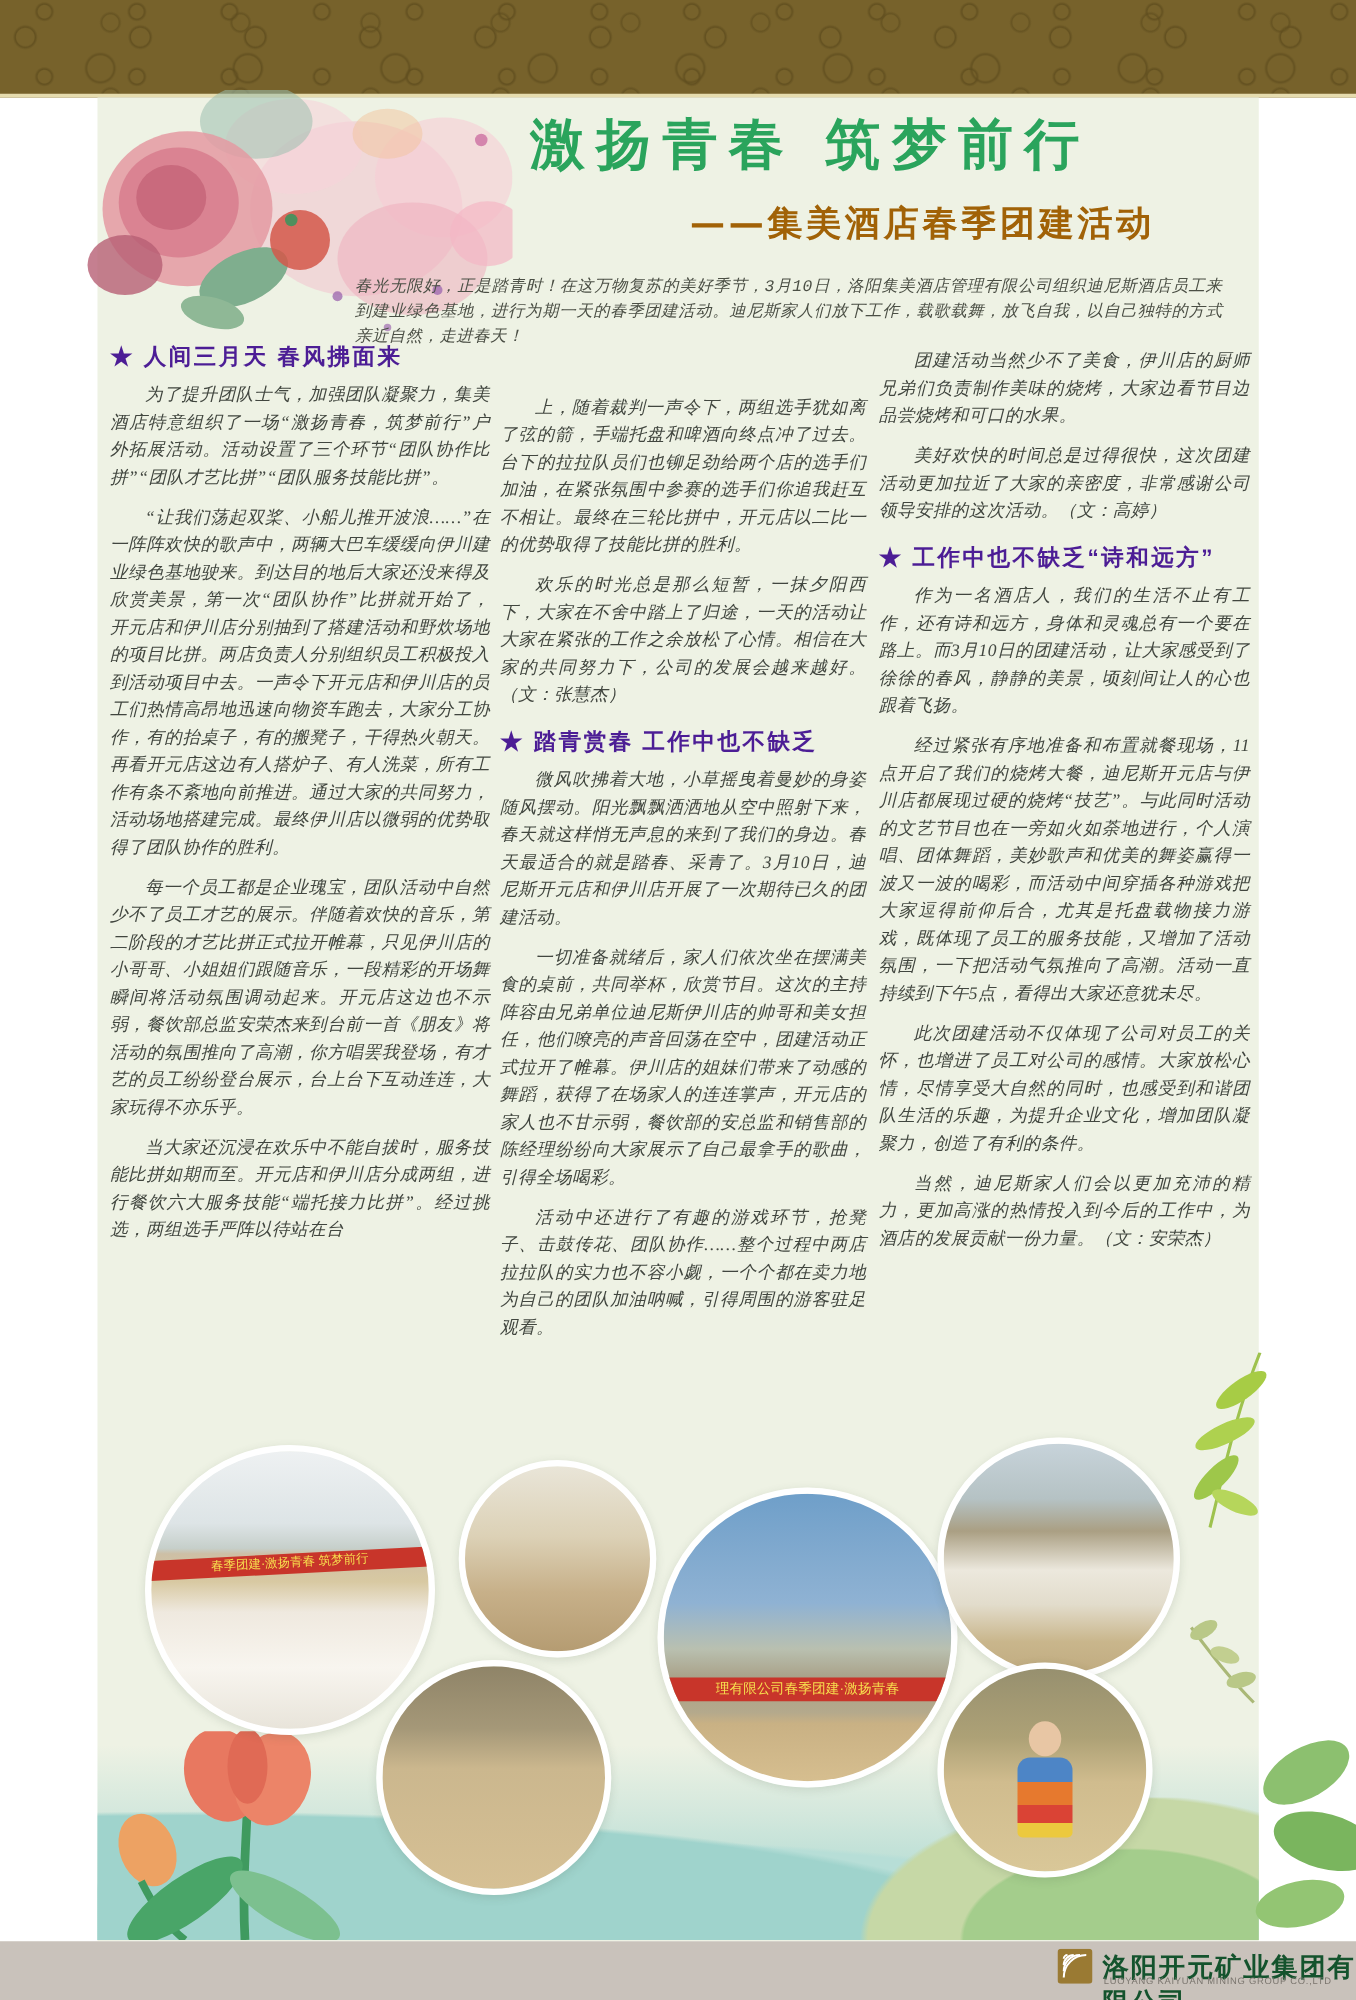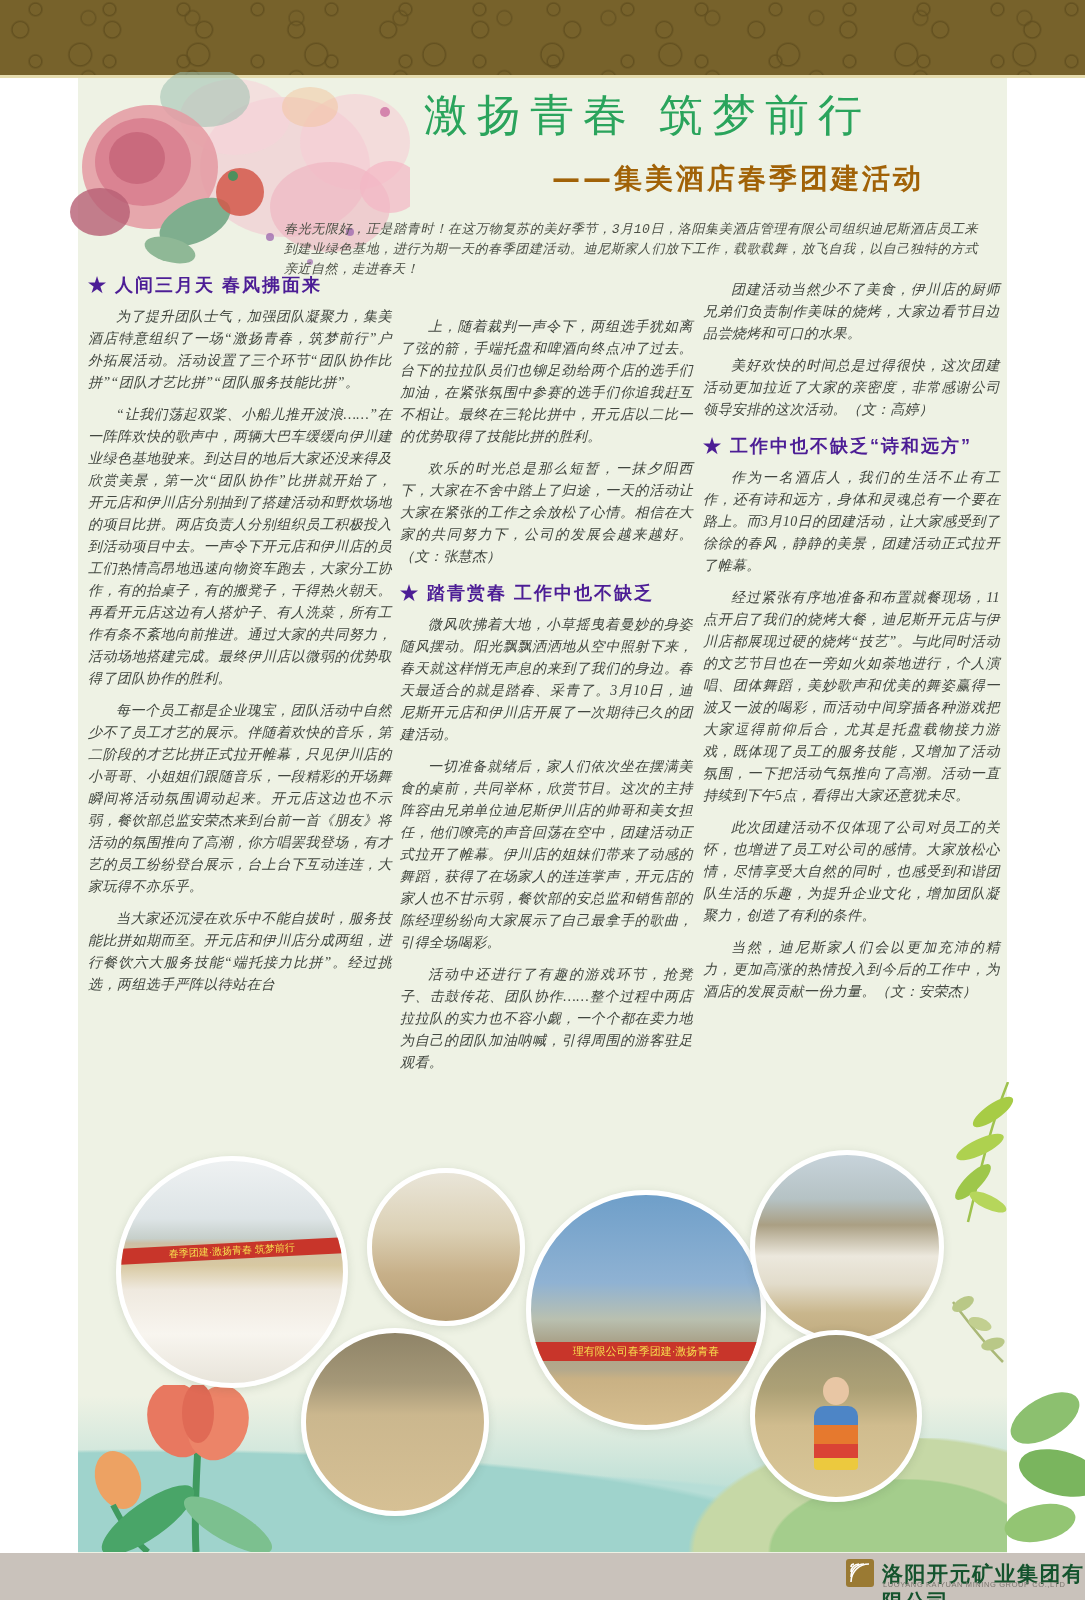--- a/index.html
+++ b/index.html
@@ -11,21 +11,21 @@
     background-image:
       radial-gradient(circle at 22% 45%, rgba(0,0,0,0) 7px, rgba(95,77,30,.85) 8px, rgba(0,0,0,0) 10px),
       radial-gradient(circle at 68% 70%, rgba(0,0,0,0) 10px, rgba(95,77,30,.85) 11px, rgba(0,0,0,0) 13px),
       radial-gradient(circle at 48% 18%, rgba(0,0,0,0) 5px, rgba(95,77,30,.85) 6px, rgba(0,0,0,0) 8px),
       radial-gradient(circle at 85% 30%, rgba(0,0,0,0) 6px, rgba(98,80,32,.8) 7px, rgba(0,0,0,0) 9px);
     background-size:92px 66px,118px 78px,74px 52px,104px 60px;
     border-bottom:3px solid #e6dcae;}
   
   .page-bg{position:absolute;left:78px;top:78px;width:929px;height:1475px;background:#eef2e4;}
   .page-title{position:absolute;left:424px;top:86px;width:580px;
-    font-size:44px;font-weight:normal;color:#2aa45c;letter-spacing:9px;
+    font-size:44px;font-weight:bold;color:#2aa45c;letter-spacing:9px;
     font-family:"DejaVu Sans",sans-serif;}
   .page-subtitle{position:absolute;left:552px;top:160px;width:440px;
     font-size:28px;font-weight:bold;color:#a16207;letter-spacing:3px;
     font-family:"DejaVu Sans",sans-serif;}
   .intro{position:absolute;left:284px;top:220px;width:694px;
     font-family:Liberation Mono, monospace;font-style:italic;
     font-size:13px;line-height:20px;color:#4b4f45;text-align:justify;letter-spacing:.5px;}
   
   .col{position:absolute;font-family:"Liberation Serif",serif;font-style:italic;
     font-size:14px;line-height:22px;color:#41463f;text-align:justify;letter-spacing:.4px;}
@@ -126,21 +126,21 @@
     <div class="sec-h">★ 踏青赏春 工作中也不缺乏</div>
     <p>微风吹拂着大地，小草摇曳着曼妙的身姿随风摆动。阳光飘飘洒洒地从空中照射下来，春天就这样悄无声息的来到了我们的身边。春天最适合的就是踏春、采青了。3月10日，迪尼斯开元店和伊川店开展了一次期待已久的团建活动。</p>
     <p>一切准备就绪后，家人们依次坐在摆满美食的桌前，共同举杯，欣赏节目。这次的主持阵容由兄弟单位迪尼斯伊川店的帅哥和美女担任，他们嘹亮的声音回荡在空中，团建活动正式拉开了帷幕。伊川店的姐妹们带来了动感的舞蹈，获得了在场家人的连连掌声，开元店的家人也不甘示弱，餐饮部的安总监和销售部的陈经理纷纷向大家展示了自己最拿手的歌曲，引得全场喝彩。</p>
     <p>活动中还进行了有趣的游戏环节，抢凳子、击鼓传花、团队协作……整个过程中两店拉拉队的实力也不容小觑，一个个都在卖力地为自己的团队加油呐喊，引得周围的游客驻足观看。</p>
   </div>
 
   <div class="col col-3">
     <p>团建活动当然少不了美食，伊川店的厨师兄弟们负责制作美味的烧烤，大家边看节目边品尝烧烤和可口的水果。</p>
     <p>美好欢快的时间总是过得很快，这次团建活动更加拉近了大家的亲密度，非常感谢公司领导安排的这次活动。（文：高婷）</p>
     <div class="sec-h">★ 工作中也不缺乏“诗和远方”</div>
-    <p>作为一名酒店人，我们的生活不止有工作，还有诗和远方，身体和灵魂总有一个要在路上。而3月10日的团建活动，让大家感受到了徐徐的春风，静静的美景，团建活动正式拉开了帷幕。</p>
+    <p>作为一名酒店人，我们的生活不止有工作，还有诗和远方，身体和灵魂总有一个要在路上。而3月10日的团建活动，让大家感受到了徐徐的春风，静静的美景，顷刻间让人的心也跟着飞扬。</p>
     <p>经过紧张有序地准备和布置就餐现场，11点开启了我们的烧烤大餐，迪尼斯开元店与伊川店都展现过硬的烧烤“技艺”。与此同时活动的文艺节目也在一旁如火如荼地进行，个人演唱、团体舞蹈，美妙歌声和优美的舞姿赢得一波又一波的喝彩，而活动中间穿插各种游戏把大家逗得前仰后合，尤其是托盘载物接力游戏，既体现了员工的服务技能，又增加了活动氛围，一下把活动气氛推向了高潮。活动一直持续到下午5点，看得出大家还意犹未尽。</p>
     <p>此次团建活动不仅体现了公司对员工的关怀，也增进了员工对公司的感情。大家放松心情，尽情享受大自然的同时，也感受到和谐团队生活的乐趣，为提升企业文化，增加团队凝聚力，创造了有利的条件。</p>
     <p>当然，迪尼斯家人们会以更加充沛的精力，更加高涨的热情投入到今后的工作中，为酒店的发展贡献一份力量。（文：安荣杰）</p>
   </div>
 
   <div class="wash"></div>
   <div class="hill"></div>
 
   <svg class="deco" style="left:78px;top:1385px;" width="210" height="167" viewBox="0 0 210 167">
     <path d="M120 60 C118 100 116 130 118 167" stroke="#3f9a5f" stroke-width="7" fill="none"></path>

